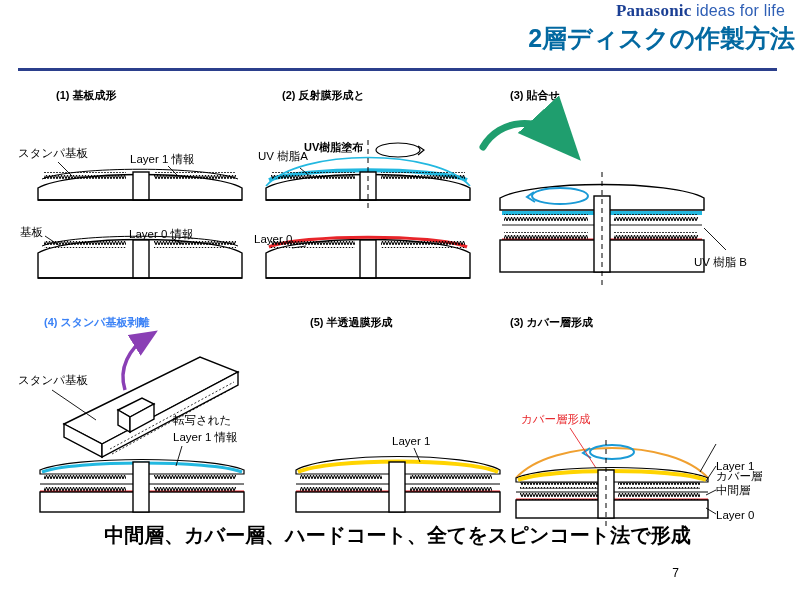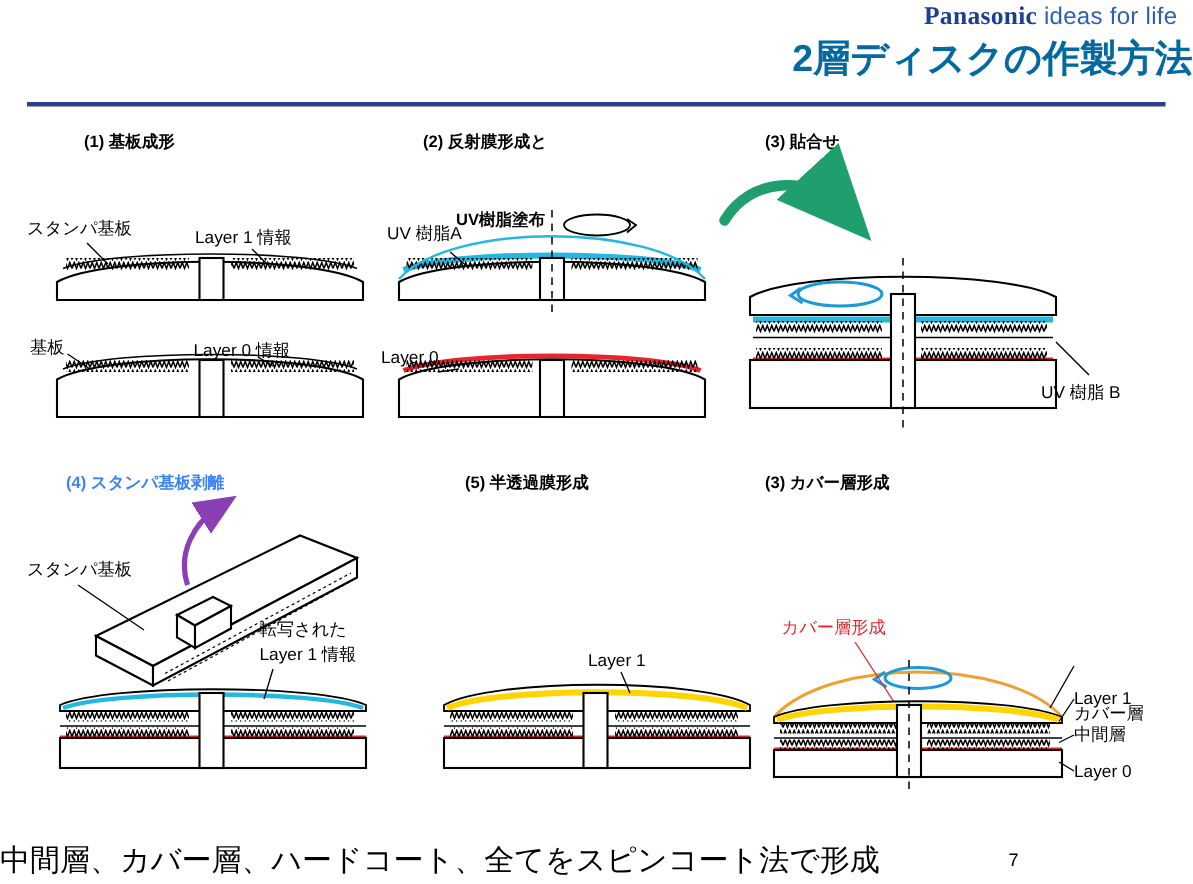--- a/index.html
+++ b/index.html
@@ -68,24 +68,25 @@
   .step {
     position: absolute;
     font-size: 11px;
     font-weight: bold;
     white-space: nowrap;
     line-height: 1.3;
   }
   .step.purple { color: #3b82f6; }
   .bottom-msg {
     position: absolute;
-    left: 0; top: 560px;
+    left: 0; top: 522px;
     width: 795px;
+    text-align: center;
     font-size: 20px;
-    font-weight: normal;
+    font-weight: bold;
   }
   .pagenum {
     position: absolute;
     right: 18px; top: 566px;
     font-size: 12px;
   }
   .red { color: #e8252a; }
   svg { position: absolute; left: 0; top: 0; overflow: visible; }
 </style>
 </head>

